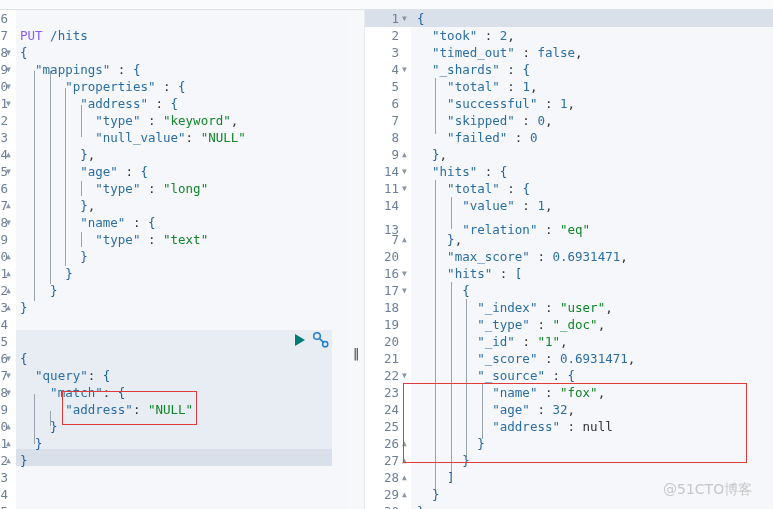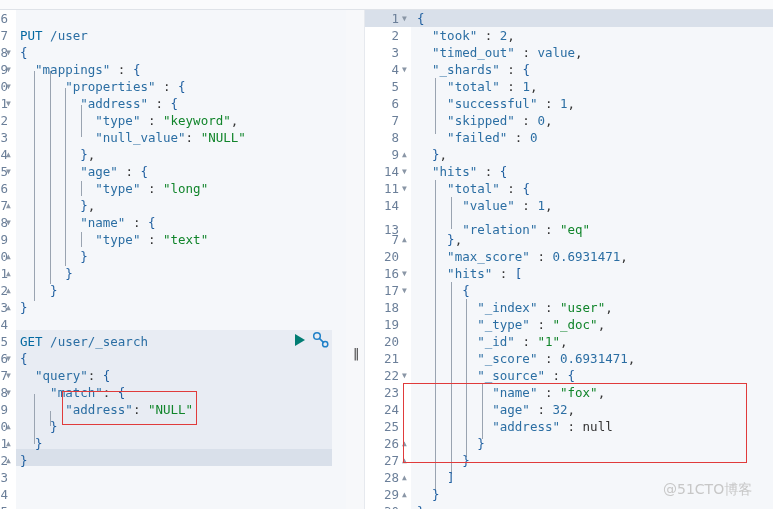--- a/index.html
+++ b/index.html
@@ -19,21 +19,21 @@
   .fold { position: absolute; color: #8a96a6; font-size: 8px; }
   .left-pane .fold { left: 6px; }
   .right-pane .fold { left: 37px; }
   .code { position: absolute; color: #333; }
   .left-pane .code { left: 20px; }
   .right-pane .code { left: 52px; }
   .k { color: #2b6ea3; }
   .s { color: #11852b; }
   .n { color: #2b6ea3; }
   .p { color: #333; }
-  .m { color: #0369a1; }
+  .m { color: #8b5cf6; }
   .u { color: #2b6ea3; }
   .br { color: #1f5fa0; }
   .hl-block { position: absolute; left: 16px; width: 316px; background: #e8ecf3; }
   .hl-line { position: absolute; background: #d9e0ea; }
   .guide { position: absolute; width: 1px; background: #9aa4b1; }
   .redbox { position: absolute; border: 1.5px solid #e03b3b; }
   .play { position: absolute; left: 295px; top: 324px; width: 0; height: 0; border-left: 10px solid #017d73; border-top: 6px solid transparent; border-bottom: 6px solid transparent; cursor: pointer; }
   .wrench { position: absolute; left: 312px; top: 321px; width: 18px; height: 18px; cursor: pointer; }
   .watermark { position: absolute; left: 663px; top: 481px; color: #c7c7c7; font-family: "DejaVu Sans", sans-serif; font-size: 14px; }
 </style>
@@ -50,39 +50,39 @@
   <div class="guide" style="left:34px;top:61px;height:230px;"></div>
   <div class="guide" style="left:50px;top:61px;height:213px;"></div>
   <div class="guide" style="left:65px;top:78px;height:178px;"></div>
   <div class="guide" style="left:81px;top:95px;height:32px;"></div>
   <div class="guide" style="left:81px;top:171px;height:15px;"></div>
   <div class="guide" style="left:81px;top:222px;height:15px;"></div>
   <div class="guide" style="left:34px;top:384px;height:50px;"></div>
   <div class="guide" style="left:50px;top:401px;height:15px;"></div>
   <div id="left-lines">
       <div class="line" style="top: 0px;"><span class="ln">16</span><span class="code"></span></div>
-      <div class="line" style="top: 17px;"><span class="ln">17</span><span class="code"><span class="m">PUT</span> <span class="u">/user</span></span></div>
+      <div class="line" style="top: 17px;"><span class="ln">17</span><span class="code"><span class="m">PUT</span> <span class="u">/hits</span></span></div>
       <div class="line" style="top: 34px;"><span class="ln">18</span><span class="fold">▼</span><span class="code"><span class="br">{</span></span></div>
       <div class="line" style="top: 51px;"><span class="ln">19</span><span class="fold">▼</span><span class="code">  <span class="k">"mappings"</span> : <span class="br">{</span></span></div>
       <div class="line" style="top: 68px;"><span class="ln">20</span><span class="fold">▼</span><span class="code">      <span class="k">"properties"</span> : <span class="br">{</span></span></div>
       <div class="line" style="top: 85px;"><span class="ln">21</span><span class="fold">▼</span><span class="code">        <span class="k">"address"</span> : <span class="br">{</span></span></div>
       <div class="line" style="top: 102px;"><span class="ln">22</span><span class="code">          <span class="k">"type"</span> : <span class="s">"keyword"</span>,</span></div>
       <div class="line" style="top: 119px;"><span class="ln">23</span><span class="code">          <span class="k">"null_value"</span>: <span class="s">"NULL"</span></span></div>
       <div class="line" style="top: 136px;"><span class="ln">24</span><span class="fold">▲</span><span class="code">        <span class="br">}</span>,</span></div>
       <div class="line" style="top: 153px;"><span class="ln">25</span><span class="fold">▼</span><span class="code">        <span class="k">"age"</span> : <span class="br">{</span></span></div>
       <div class="line" style="top: 170px;"><span class="ln">26</span><span class="code">          <span class="k">"type"</span> : <span class="s">"long"</span></span></div>
       <div class="line" style="top: 187px;"><span class="ln">27</span><span class="fold">▲</span><span class="code">        <span class="br">}</span>,</span></div>
       <div class="line" style="top: 204px;"><span class="ln">28</span><span class="fold">▼</span><span class="code">        <span class="k">"name"</span> : <span class="br">{</span></span></div>
       <div class="line" style="top: 221px;"><span class="ln">29</span><span class="code">          <span class="k">"type"</span> : <span class="s">"text"</span></span></div>
       <div class="line" style="top: 238px;"><span class="ln">30</span><span class="fold">▲</span><span class="code">        <span class="br">}</span></span></div>
       <div class="line" style="top: 255px;"><span class="ln">31</span><span class="fold">▲</span><span class="code">      <span class="br">}</span></span></div>
       <div class="line" style="top: 272px;"><span class="ln">32</span><span class="fold">▲</span><span class="code">    <span class="br">}</span></span></div>
       <div class="line" style="top: 289px;"><span class="ln">33</span><span class="fold">▲</span><span class="code"><span class="br">}</span></span></div>
       <div class="line" style="top: 306px;"><span class="ln">34</span><span class="code"></span></div>
-      <div class="line" style="top: 323px;"><span class="ln">35</span><span class="code"><span class="m">GET</span> <span class="u">/user/_search</span></span></div>
+      <div class="line" style="top: 323px;"><span class="ln">35</span></div>
       <div class="line" style="top: 340px;"><span class="ln">36</span><span class="fold">▼</span><span class="code"><span class="br">{</span></span></div>
       <div class="line" style="top: 357px;"><span class="ln">37</span><span class="fold">▼</span><span class="code">  <span class="k">"query"</span>: <span class="br">{</span></span></div>
       <div class="line" style="top: 374px;"><span class="ln">38</span><span class="fold">▼</span><span class="code">    <span class="k">"match"</span>: <span class="br">{</span></span></div>
       <div class="line" style="top: 391px;"><span class="ln">39</span><span class="code">      <span class="k">"address"</span>: <span class="s">"NULL"</span></span></div>
       <div class="line" style="top: 408px;"><span class="ln">40</span><span class="fold">▲</span><span class="code">    <span class="br">}</span></span></div>
       <div class="line" style="top: 425px;"><span class="ln">41</span><span class="fold">▲</span><span class="code">  <span class="br">}</span></span></div>
       <div class="line" style="top: 442px;"><span class="ln">42</span><span class="fold">▲</span><span class="code"><span class="br">}</span></span></div>
       <div class="line" style="top: 459px;"><span class="ln">43</span><span class="code"></span></div>
       <div class="line" style="top: 476px;"><span class="ln">44</span><span class="code"></span></div>
       <div class="line" style="top: 493px;"><span class="ln">45</span><span class="code"></span></div>
@@ -108,21 +108,21 @@
 
   <div class="guide" style="left:70px;top:68px;height:56px;"></div>
   <div class="guide" style="left:70px;top:170px;height:312px;"></div>
   <div class="guide" style="left:86px;top:187px;height:32px;"></div>
   <div class="guide" style="left:86px;top:272px;height:192px;"></div>
   <div class="guide" style="left:101px;top:289px;height:158px;"></div>
   <div class="guide" style="left:117px;top:374px;height:55px;"></div>
   <div id="right-lines">
       <div class="line" style="top: 0px;"><span class="ln">1</span><span class="fold">▼</span><span class="code"><span class="br">{</span></span></div>
       <div class="line" style="top: 17px;"><span class="ln">2</span><span class="code">  <span class="k">"took"</span> : <span class="n">2</span>,</span></div>
-      <div class="line" style="top: 34px;"><span class="ln">3</span><span class="code">  <span class="k">"timed_out"</span> : <span class="n">value</span>,</span></div>
+      <div class="line" style="top: 34px;"><span class="ln">3</span><span class="code">  <span class="k">"timed_out"</span> : <span class="n">false</span>,</span></div>
       <div class="line" style="top: 51px;"><span class="ln">4</span><span class="fold">▼</span><span class="code">  <span class="k">"_shards"</span> : <span class="br">{</span></span></div>
       <div class="line" style="top: 68px;"><span class="ln">5</span><span class="code">    <span class="k">"total"</span> : <span class="n">1</span>,</span></div>
       <div class="line" style="top: 85px;"><span class="ln">6</span><span class="code">    <span class="k">"successful"</span> : <span class="n">1</span>,</span></div>
       <div class="line" style="top: 102px;"><span class="ln">7</span><span class="code">    <span class="k">"skipped"</span> : <span class="n">0</span>,</span></div>
       <div class="line" style="top: 119px;"><span class="ln">8</span><span class="code">    <span class="k">"failed"</span> : <span class="n">0</span></span></div>
       <div class="line" style="top: 136px;"><span class="ln">9</span><span class="fold">▲</span><span class="code">  <span class="br">}</span>,</span></div>
       <div class="line" style="top: 153px;"><span class="ln">14</span><span class="fold">▼</span><span class="code">  <span class="k">"hits"</span> : <span class="br">{</span></span></div>
       <div class="line" style="top: 170px;"><span class="ln">11</span><span class="fold">▼</span><span class="code">    <span class="k">"total"</span> : <span class="br">{</span></span></div>
       <div class="line" style="top: 187px;"><span class="ln">14</span><span class="code">      <span class="k">"value"</span> : <span class="n">1</span>,</span></div>
       <div class="line" style="top: 204px; margin-top: 7px;"><span class="ln">13</span><span class="code">      <span class="k">"relation"</span> : <span class="s">"eq"</span></span></div>

